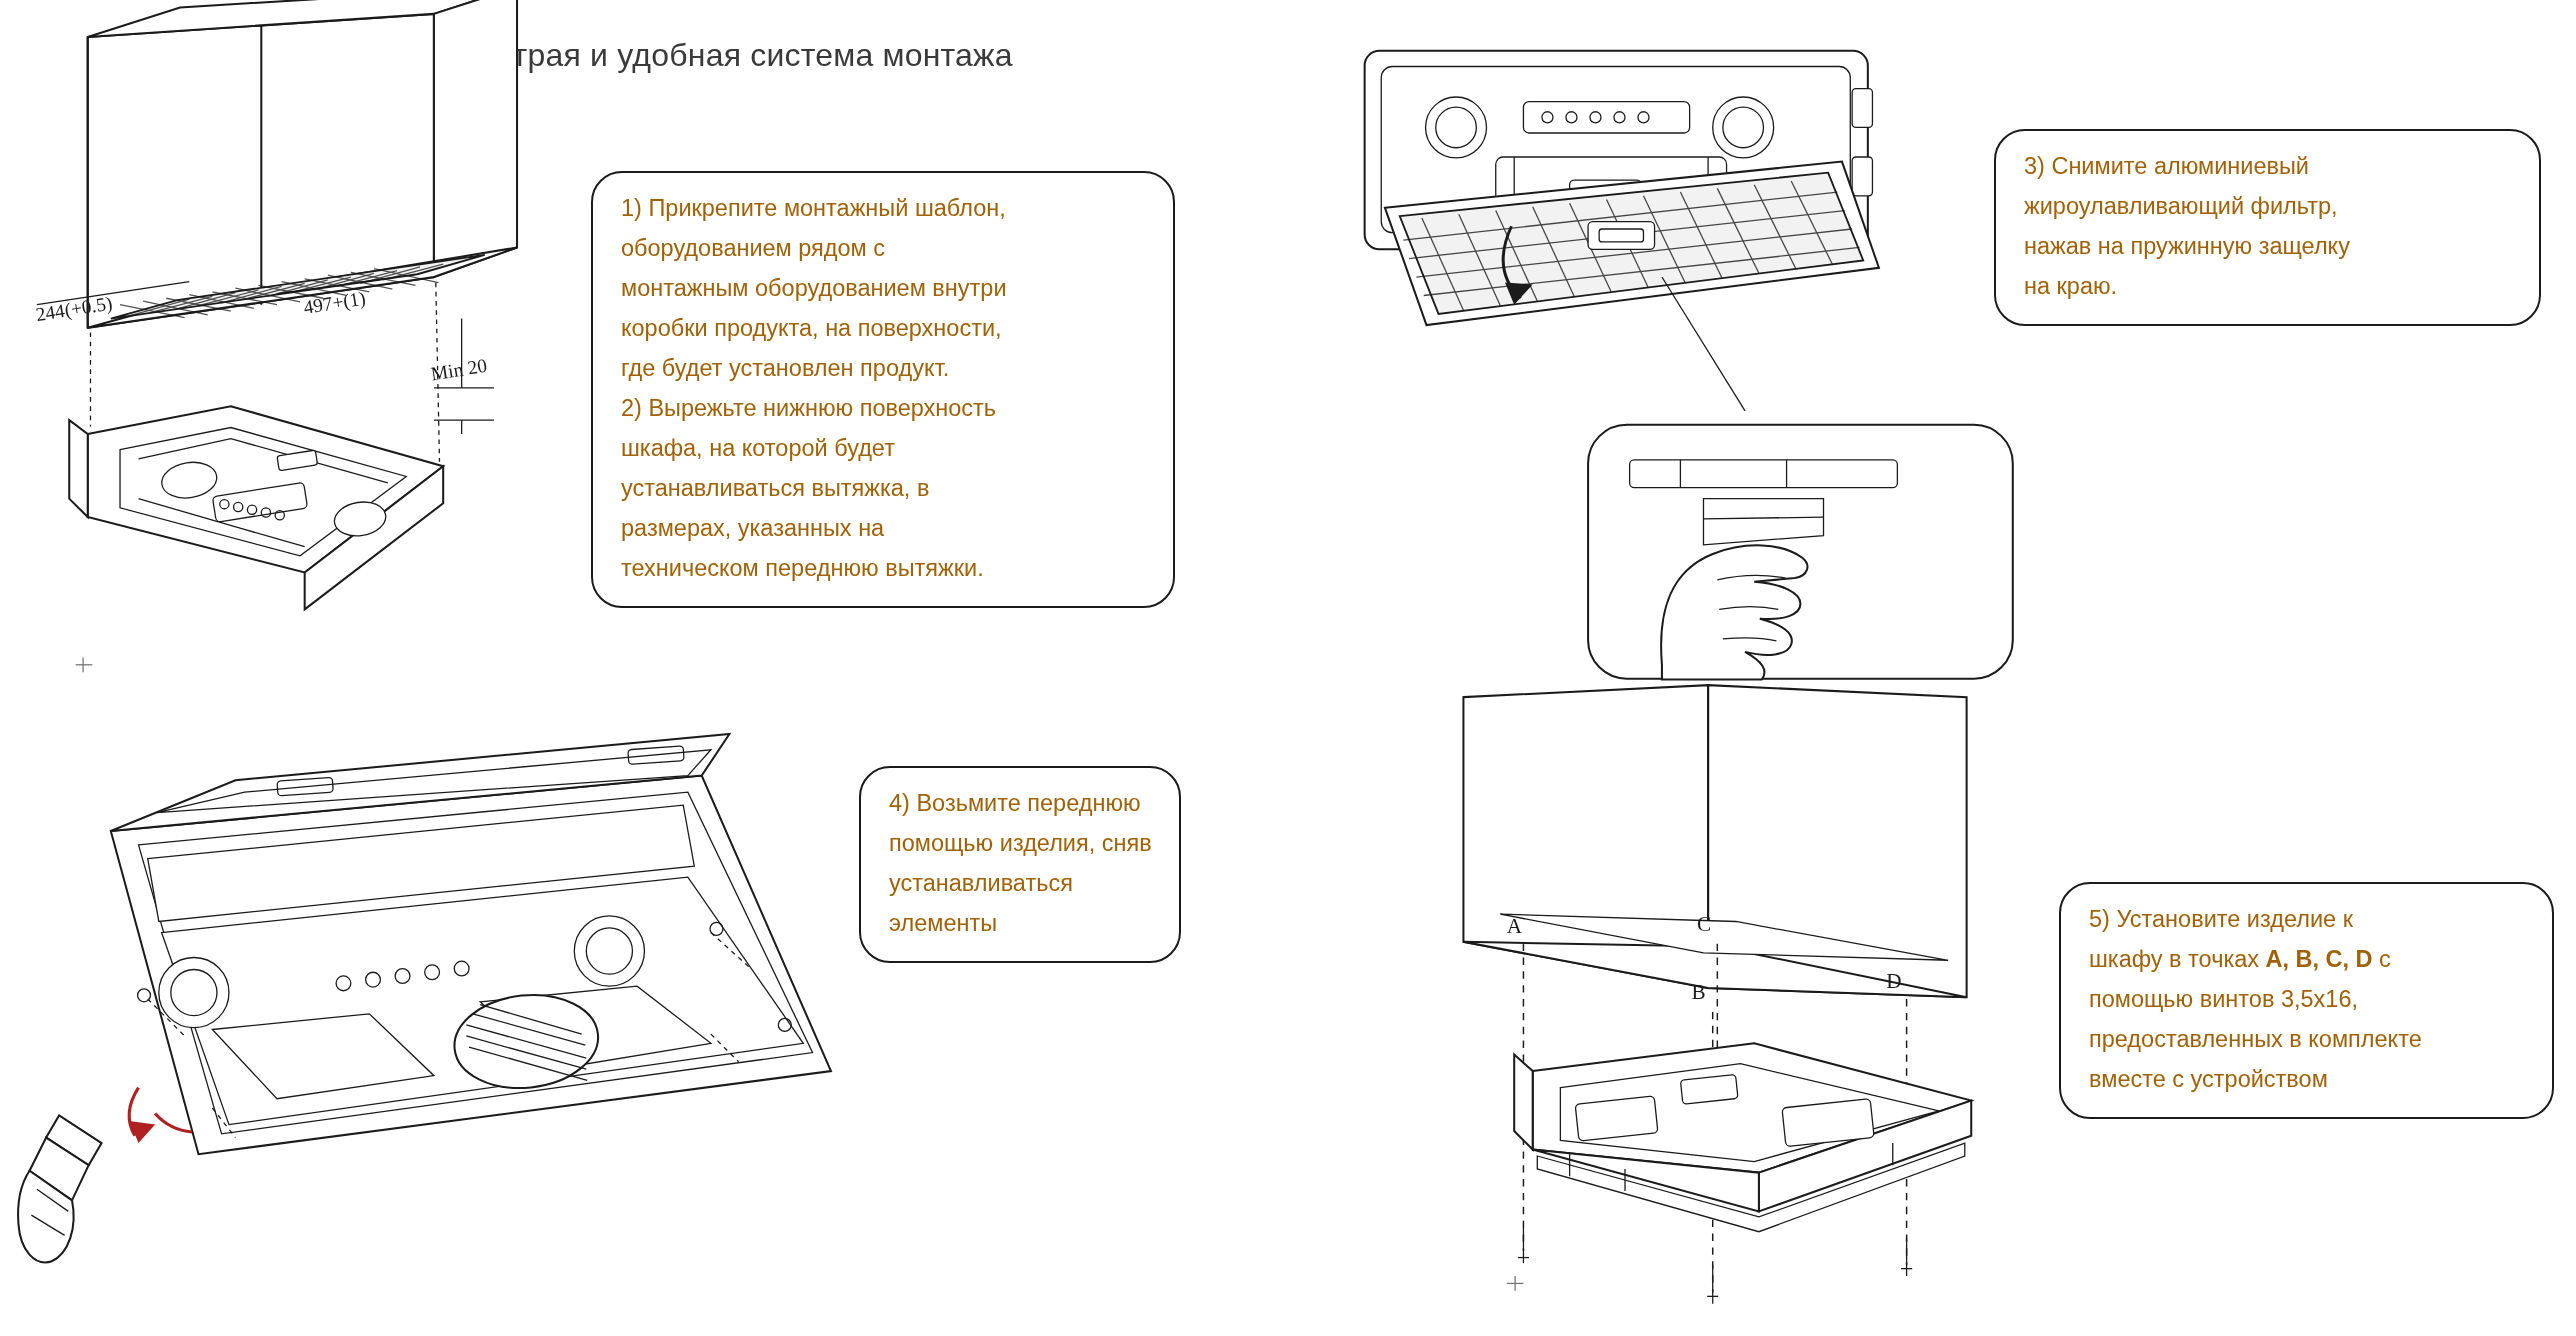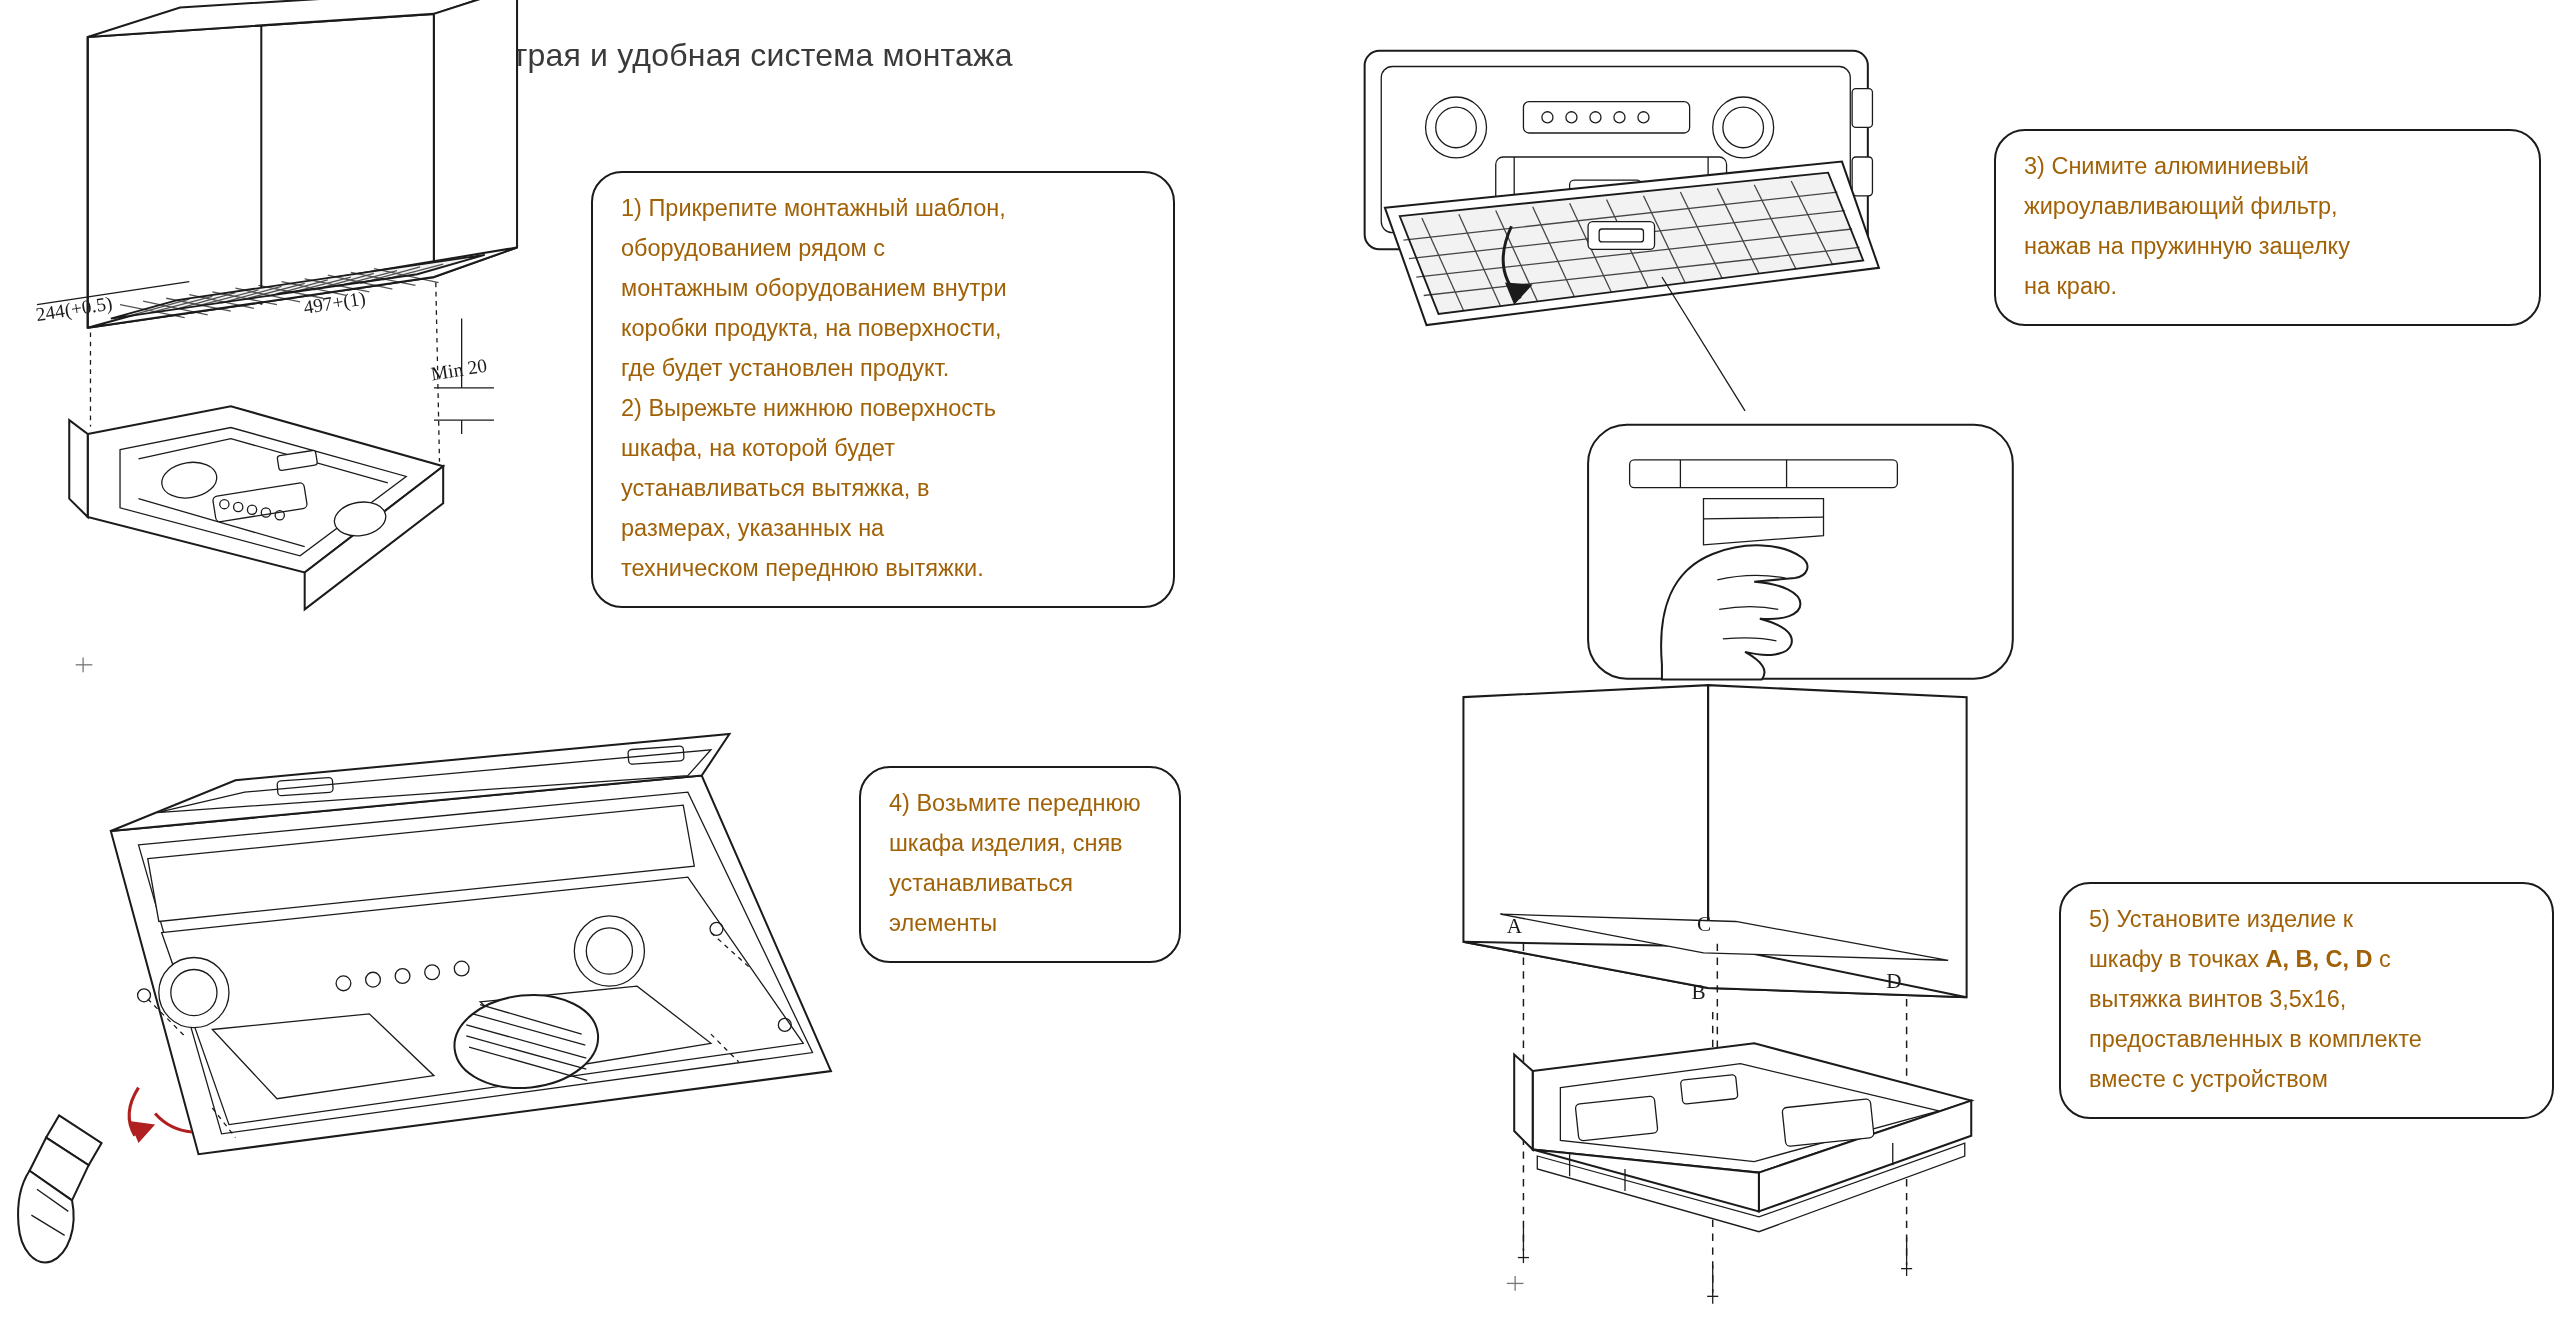--- a/index.html
+++ b/index.html
@@ -367,27 +367,27 @@
 
   <div class="callout" id="callout-3">
     <p>3) Снимите алюминиевый</p>
     <p>жироулавливающий фильтр,</p>
     <p>нажав на пружинную защелку</p>
     <p>на краю.</p>
   </div>
 
   <div class="callout" id="callout-4">
     <p>4) Возьмите переднюю</p>
-    <p>шкафа изделия, сняв</p>
+    <p>помощью изделия, сняв</p>
     <p>устанавливаться</p>
     <p>элементы</p>
   </div>
 
   <div class="callout" id="callout-5">
     <p>5) Установите изделие к</p>
     <p>шкафу в точках <b>A, B, C, D</b>  с</p>
-    <p>вытяжка винтов 3,5х16,</p>
+    <p>помощью винтов 3,5х16,</p>
     <p>предоставленных в комплекте</p>
     <p>вместе с устройством</p>
   </div>
 
 </div>
 
 
 </body></html>

